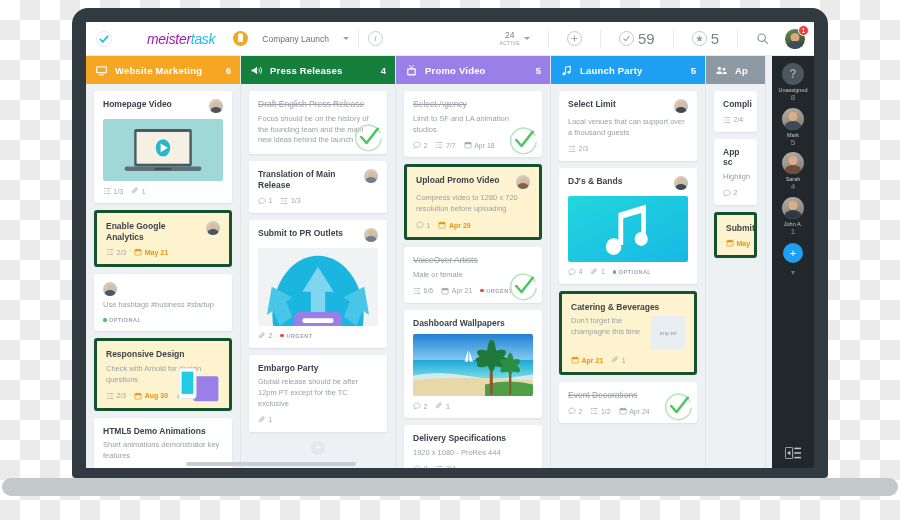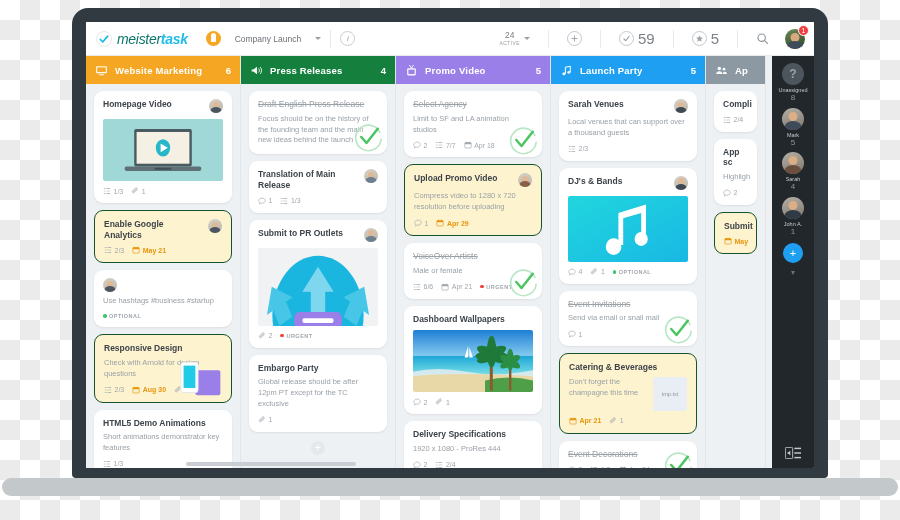--- a/index.html
+++ b/index.html
@@ -35,22 +35,22 @@
     height:34px; background:#ffffff; display:flex; align-items:center;
     padding:0 8px 0 10px; border-bottom:1px solid #e8eaec; position:relative; z-index:5;
   }
   .logo-wrap { display:flex; align-items:center; gap:5px; }
   .logo-check {
     width:16px; height:16px; border-radius:50%; border:1.5px solid #e6e8ea;
     display:flex; align-items:center; justify-content:center;
   }
   .logo-check svg { width:10px; height:10px; }
   .logo-text { font-size:14px; letter-spacing:-0.3px; color:#4a4f54; font-style:italic; }
-  .logo-text b { font-weight:400; color:#0f766e; }
-  .logo-text i { font-style:italic; color:#21bce6; font-weight:700; }
+  .logo-text b { font-weight:400; color:#a21caf;margin-left:30px; }
+  .logo-text i { font-style:italic; color:#21bce6; font-weight:400; }
 
   .proj { display:flex; align-items:center; gap:14px; margin-left:18px; }
   .proj-icon {
     width:15px; height:15px; border-radius:50%; background:#f5a623;
     position:relative; overflow:hidden; flex:0 0 auto;
   }
   .proj-icon::after{
     content:""; position:absolute; left:5px; top:2px; width:5px; height:9px;
     background:#fff; border-radius:3px 3px 1px 1px;
   }
@@ -93,24 +93,24 @@
   .col-head {
     height:28px; display:flex; align-items:center; gap:7px; padding:12px 9px; color:#fff;
   }
   .col-head .ch-icon { width:13px;height:13px; flex:0 0 auto; opacity:.95; }
   .col-head .ch-title { font-size:9.5px; font-weight:700; letter-spacing:.2px; flex:1; white-space:nowrap; overflow:hidden; }
   .col-head .ch-count { font-size:9.5px; font-weight:700; }
 
   .col-body { flex:1; padding:7px 8px 0 8px; overflow:hidden; display:flex; flex-direction:column; gap:7px; }
 
   .card {
-    background:#fff; border-radius:9px; padding:8px 9px; position:relative;
+    background:#fff; border-radius:3px; padding:8px 9px; position:relative;
     box-shadow:0 1px 2px rgba(30,40,50,.09); flex:0 0 auto;
   }
-  .card.yellow { background:#fdf3cf; border:1px solid #14532d; box-shadow:none; }
+  .card.yellow { background:#fdf3cf; border:3px solid #14532d; box-shadow:none; }
   .card-row { display:flex; align-items:flex-start; gap:6px; }
   .card-title { font-size:8.5px; color:#3d4349; font-weight:600; flex:1; line-height:1.25; }
   .card.done .card-title { text-decoration:line-through; color:#9aa1a7; font-weight:500; }
   .card-desc { font-size:7.5px; color:#9aa1a7; line-height:1.45; margin-top:4px; }
   .card-av {
     width:14px;height:14px;border-radius:50%; flex:0 0 auto; overflow:hidden; position:relative;
     background:linear-gradient(160deg,#d8d2c8,#b9b2a6);
   }
   .card-av::before{content:"";position:absolute;left:50%;top:18%;transform:translateX(-50%);width:6px;height:6px;border-radius:50%;background:#e0b994;}
   .card-av::after{content:"";position:absolute;left:50%;bottom:-2px;transform:translateX(-50%);width:11px;height:8px;border-radius:50% 50% 0 0;background:#4a5561;}
@@ -694,21 +694,21 @@
                   <path d="M10 18V6.2l9-2v11" stroke="#ffffff" stroke-width="1.9" fill="none" stroke-linejoin="round"></path>
                   <circle cx="7.3" cy="18" r="2.9" fill="#ffffff"></circle>
                   <circle cx="16.3" cy="15.4" r="2.7" fill="#ffffff"></circle>
                 </svg>
                 <span class="ch-title">Launch Party</span>
                 <span class="ch-count">5</span>
               </div>
               <div class="col-body">
                 <div class="card">
                   <div class="card-row">
-                    <div class="card-title">Sarah Venues</div>
+                    <div class="card-title">Select Limit</div>
                     <div class="card-av a4"></div>
                   </div>
                   <div class="card-desc">Local venues that can support over a thousand guests</div>
                   <div class="meta">
                     <span class="m">
                       <svg viewBox="0 0 24 24">
                         <g fill="#a0a7ad">
                           <rect x="2" y="4" width="6" height="2.2" rx="1"></rect>
                           <rect x="10" y="4" width="12" height="2.2" rx="1"></rect>
          <rect x="2" y="10.9" width="6" height="2.2" rx="1"></rect>
@@ -752,38 +752,20 @@
                         <path d="M19 7.5 10 16.5a3.6 3.6 0 0 1-5.1-5.1l9-9a2.4 2.4 0 0 1 3.4 3.4l-8.6 8.6a1.2 1.2 0 0 1-1.7-1.7l7.8-7.8" fill="none" stroke="#a0a7ad" stroke-width="1.9" stroke-linecap="round"></path>
                       </svg>
                       <span>1</span>
                     </span>
                     <span class="tag optional">
                       <span class="dot"></span>
                       <span>OPTIONAL</span>
                     </span>
                   </div>
                 </div>
-                <div class="card done">
-                  <div class="card-row">
-                    <div class="card-title">Event Invitations</div>
-                  </div>
-                  <div class="card-desc">Send via email or snail mail</div>
-                  <div class="meta">
-                    <span class="m">
-                      <svg viewBox="0 0 24 24">
-                        <path d="M12 3.2c5.4 0 9.6 3.4 9.6 7.7S17.4 18.6 12 18.6c-1 0-2-.1-2.9-.4L4 20.6l1.3-3.6c-1.8-1.4-2.9-3.4-2.9-5.6C2.4 6.6 6.6 3.2 12 3.2z" fill="none" stroke="#a0a7ad" stroke-width="1.9"></path>
-                      </svg>
-                      <span>1</span>
-                    </span>
-                  </div>
-                  <div class="check"><svg viewBox="0 0 40 40">
-    <path d="M36 14a17 17 0 1 0 1.5 9" fill="none" stroke="#b9e6c4" stroke-width="2.2" stroke-linecap="round"></path>
-    <polyline points="11,20 18,28 33,9" fill="none" stroke="#4cc562" stroke-width="3.4" stroke-linecap="round" stroke-linejoin="round"></polyline>
-  </svg></div>
-                </div>
                 <div class="card yellow">
                   <div class="card-row">
                     <div class="card-title">Catering &amp; Beverages</div>
                   </div>
                   <div style="display: flex; gap: 8px; align-items: flex-start; margin-top: 4px;">
                     <div class="card-desc" style="margin-top: 0px;">Don't forget the champagne this time</div>
                     <div class="mini-file">tmp.txt</div>
                   </div>
                   <div class="meta">
                     <span class="m due">

